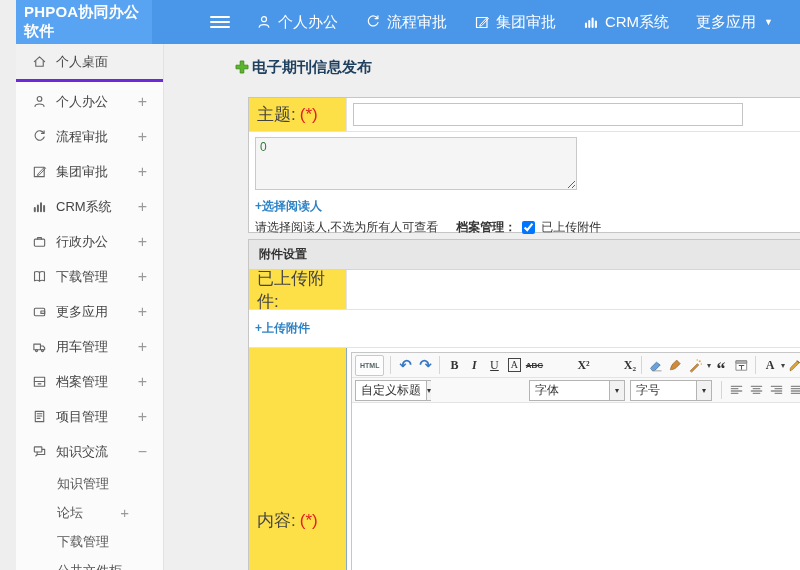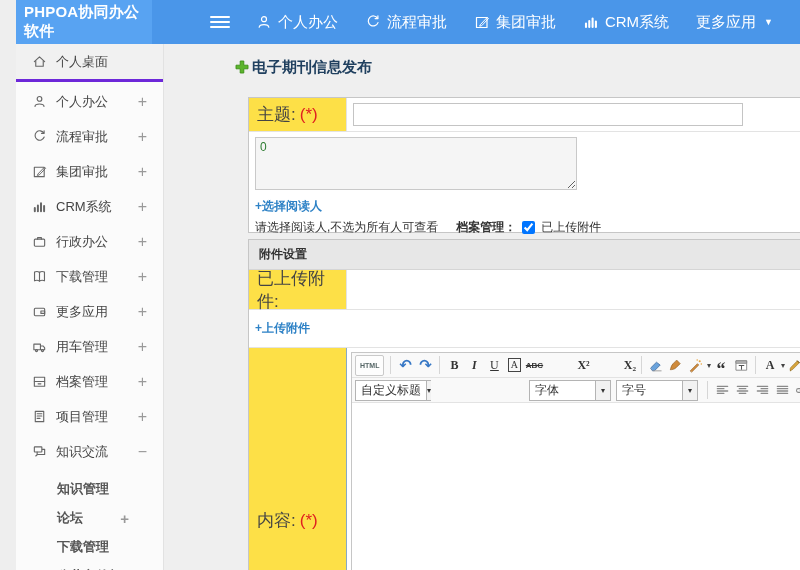--- a/index.html
+++ b/index.html
@@ -19,22 +19,22 @@
     margin-right:27px; cursor:pointer; white-space:nowrap; }
   .nav-caret { font-size:9px; margin-left:2px; }
 
   
   .bodywrap { flex:1; display:flex; min-height:0; }
   .sidebar { width:148px; flex:0 0 148px; background:#fbfbfb; border-right:1px solid #e2e2e2; overflow:hidden; }
   .side-item { height:35px; display:flex; align-items:center; gap:9px; padding:0 16px;
     color:#444; font-size:13px; cursor:pointer; }
   .side-item.active { height:38px; background:#f1f1f1; border-bottom:3px solid #6d28d9; margin-bottom:2px; }
   .side-item .exp { margin-left:auto; color:#999; font-size:16px; font-weight:300; }
-  .side-sub { height:29px; display:flex; align-items:flex-end; padding-left:41px; padding-right:16px;
-    color:#555; font-size:13px; cursor:pointer;font-weight:bold; }
+  .side-sub { height:29px; display:flex; align-items:center; padding-left:41px; padding-right:16px;
+    color:#555; font-size:13px; cursor:pointer; }
   .side-sub .exp { margin-left:auto; margin-right:18px; color:#999; font-size:15px; }
   .ico { display:inline-flex; color:#666; }
   .ico svg { width:15px; height:15px; display:block; }
   .nav-item .ico { color:#fff; }
   .nav-item .ico svg { width:16px; height:16px; }
 
   .main { flex:1; background:#efefef; padding:13px 0 0 70px; overflow:hidden; position:relative; }
   .page-title { display:flex; align-items:center; gap:2px; font-size:15px; font-weight:bold; color:#20405f; height:20px; }
   .page-title .ico svg { width:16px; height:16px; }
 
@@ -452,21 +452,21 @@
                 </div>
               <div class="tb" id="tb2">
                   <div class="tsel" style="width: 76px;">
                     <span class="lbl">自定义标题</span>
                     <span class="car">▾</span>
                   </div>
                   <div class="tsel" style="width: 88px; margin-top: 48px;">
                     <span class="lbl">段落格式</span>
                     <span class="car">▾</span>
                   </div>
-                  <div class="tsel" style="width: 82px;">
+                  <div class="tsel" style="width: 96px;">
                     <span class="lbl">字体</span>
                     <span class="car">▾</span>
                   </div>
                   <div class="tsel" style="width: 82px;">
                     <span class="lbl">字号</span>
                     <span class="car">▾</span>
                   </div>
                   <span class="tsep"></span>
                   <span class="tbtn">
                     <span class="ico">

